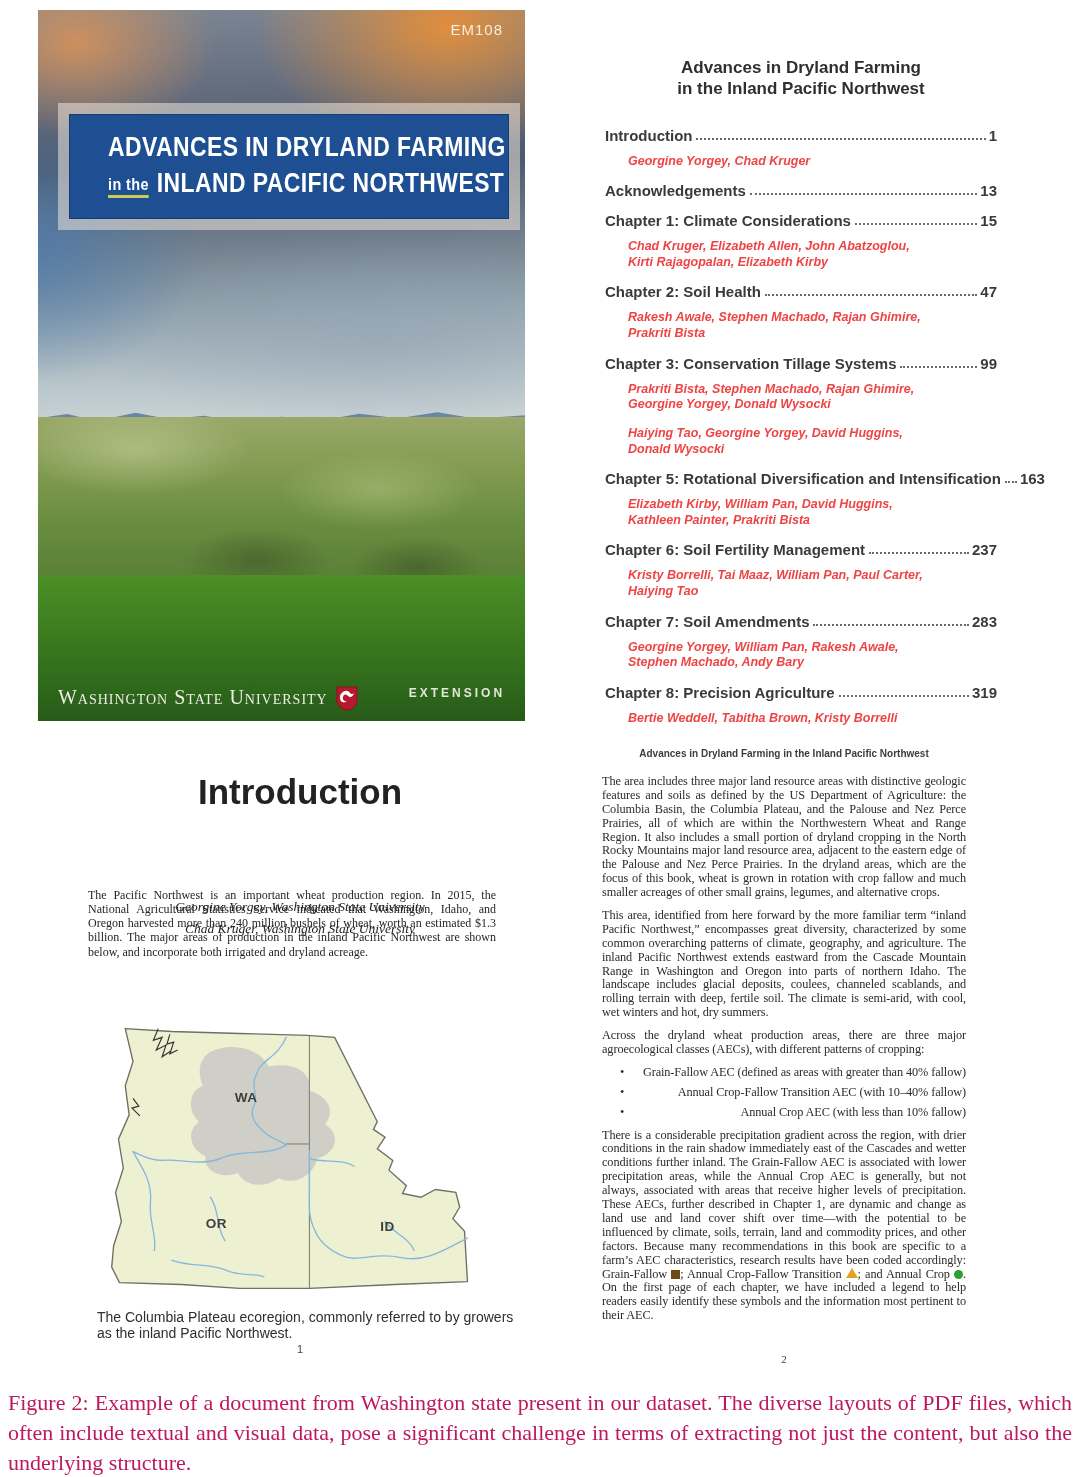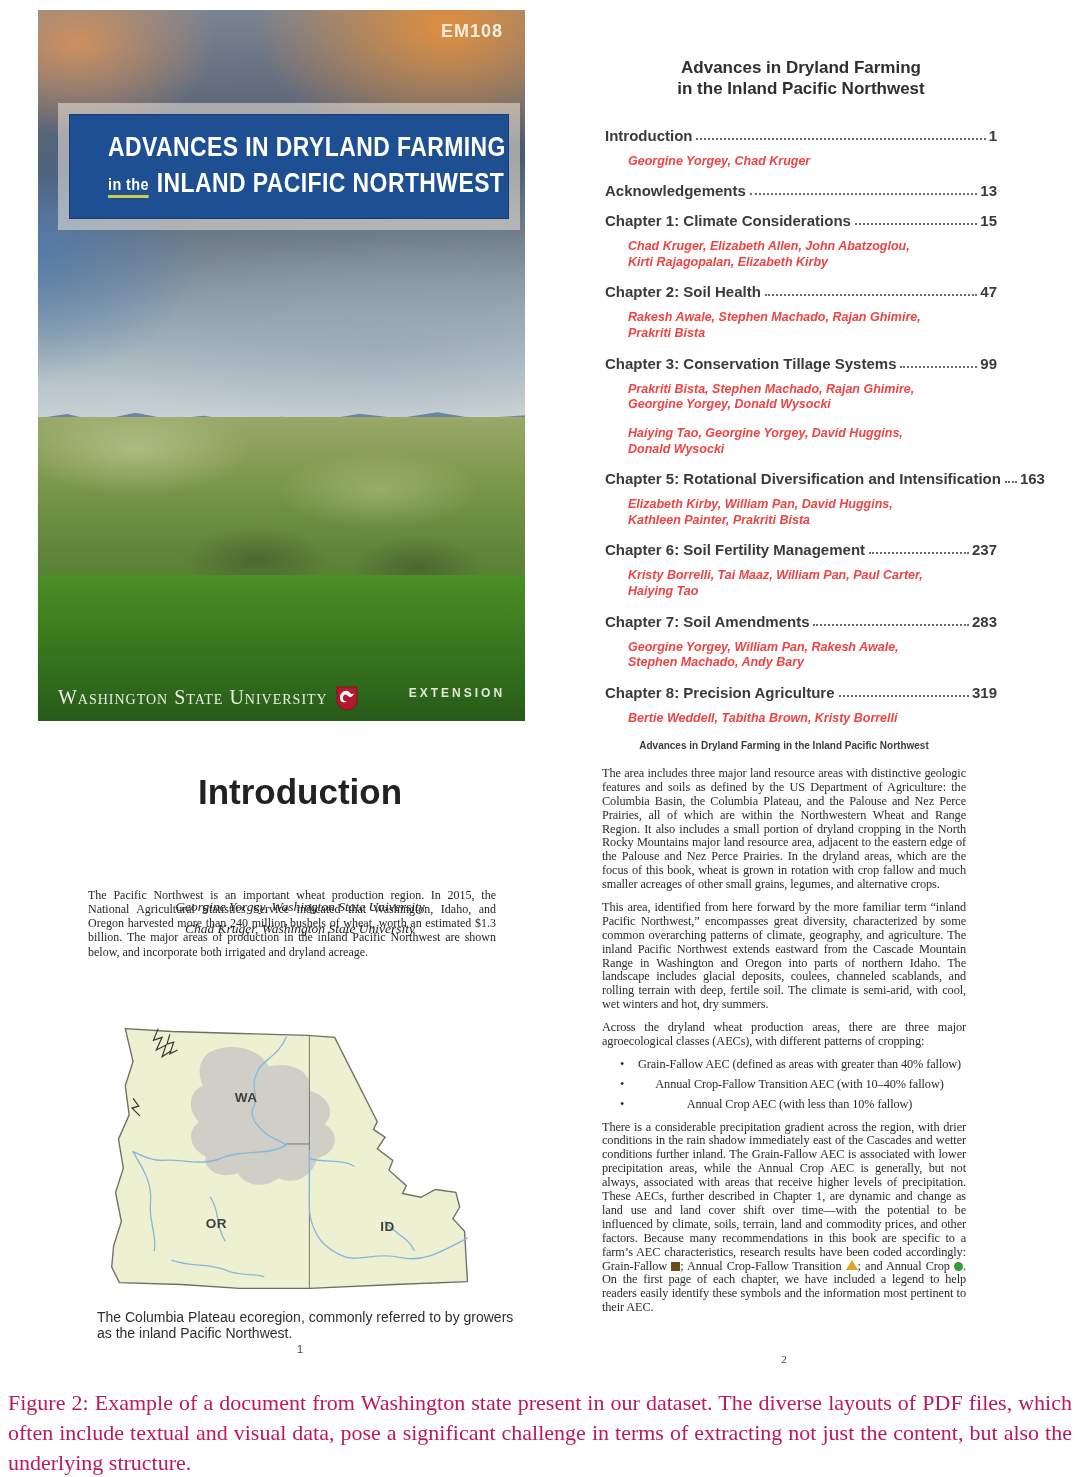--- a/index.html
+++ b/index.html
@@ -19,21 +19,21 @@
     clip-path:polygon(0 100%,0 62%,6% 45%,12% 72%,20% 40%,27% 66%,34% 52%,42% 74%,50% 56%,58% 70%,66% 44%,74% 62%,82% 38%,90% 64%,100% 50%,100% 100%);}
   .cover-hills{position:absolute;left:0;top:57.2%;width:100%;height:23%;
     background:
       radial-gradient(30% 35% at 20% 20%, rgba(234,238,200,.35) 0%, rgba(234,238,200,0) 80%),
       radial-gradient(26% 30% at 70% 45%, rgba(222,230,170,.3) 0%, rgba(222,230,170,0) 80%),
       radial-gradient(18% 24% at 45% 88%, rgba(62,82,40,.55) 0%, rgba(62,82,40,0) 85%),
       radial-gradient(16% 22% at 78% 92%, rgba(58,76,38,.5) 0%, rgba(58,76,38,0) 85%),
       linear-gradient(180deg,#9aa869 0%,#839c52 30%,#6b8e41 62%,#587f35 100%);}
   .cover-field{position:absolute;left:0;top:79.5%;width:100%;bottom:0;
     background:linear-gradient(180deg,#4c8f27 0%,#3c7c1f 40%,#2e681b 78%,#285a1a 100%);}
-  .em108{position:absolute;top:11px;right:22px;font-size:18px;font-weight:bold;color:#f3ede2;letter-spacing:1px;}
+  .em108{position:absolute;top:11px;right:22px;font-size:15px;font-weight:normal;color:#f3ede2;letter-spacing:1px;}
   .banner-frame{position:absolute;left:20px;width:440px;top:93px;padding:11px;
     background:rgba(250,240,228,.5);}
   .banner{background:#1d4f92;border:1px solid #163d73;padding:15px 6px 17px;text-align:center;}
   .banner-line{color:#fff;font-weight:bold;font-size:27px;line-height:1.32;white-space:nowrap;
     transform:scaleX(.85);transform-origin:50% 50%;letter-spacing:.5px;}
   .banner-prefix{font-size:17px;font-weight:bold;color:#fff;text-transform:lowercase;
     border-bottom:3px solid #c9cc52;padding-bottom:1px;margin-right:9px;vertical-align:2px;}
   .wsu-bar{position:absolute;left:0;right:0;bottom:10px;display:flex;align-items:flex-start;justify-content:center;gap:8px;}
   .wsu-name{font-family:"Liberation Serif",serif;font-variant:small-caps;font-size:20px;letter-spacing:1px;color:#edeee4;}
   .wsu-ext{font-size:12px;font-weight:bold;letter-spacing:3px;color:#e4e6da;margin-left:43px;}
@@ -62,25 +62,25 @@
     font-family:"Liberation Serif",serif;font-size:12px;line-height:1.18;text-align:justify;color:#252525;}
   .map-wrap{position:absolute;top:250px;left:42px;}
   .map-caption{position:absolute;top:543px;left:37px;width:420px;
     font-size:14px;font-weight:normal;color:#2e2e2e;}
   .p1-pagenum{position:absolute;top:577px;left:0;width:480px;text-align:center;font-size:11px;color:#444;}
 
   
   .page2{position:absolute;left:602px;top:736px;width:364px;height:640px;
     font-family:"Liberation Serif",serif;color:#2b2b2b;}
   .p2-runhead{text-align:center;font-family:"Liberation Sans",sans-serif;font-weight:bold;
-    font-size:10px;color:#3c3c3c;margin-top:4px;}
+    font-size:10px;color:#3c3c3c;margin-top:12px;}
   .p2-body{margin-top:16px;font-size:12.3px;line-height:1.13;text-align:justify;letter-spacing:-.1px;}
   .p2-body p{margin:0 0 9px 0;}
   .p2-bullets{margin:0 0 9px 0;padding:0;list-style:none;}
-  .p2-bullets li{position:relative;padding-left:31px;margin-bottom:6px;text-align:center;}
+  .p2-bullets li{position:relative;padding-left:31px;margin-bottom:6px;text-align:right;}
   .p2-bullets li::before{content:"•";position:absolute;left:18px;top:0;}
   .sym{display:inline-block;vertical-align:-1px;}
   .sym-square{width:9px;height:9px;background:#6f4a16;}
   .sym-triangle{width:0;height:0;border-left:6px solid transparent;border-right:6px solid transparent;
     border-bottom:10px solid #e3a125;background:none;vertical-align:0;}
   .sym-circle{width:9px;height:9px;border-radius:50%;background:#2f9e33;}
   .p2-pagenum{position:absolute;top:617px;left:0;width:364px;text-align:center;
     font-size:11px;color:#444;}
 
   

